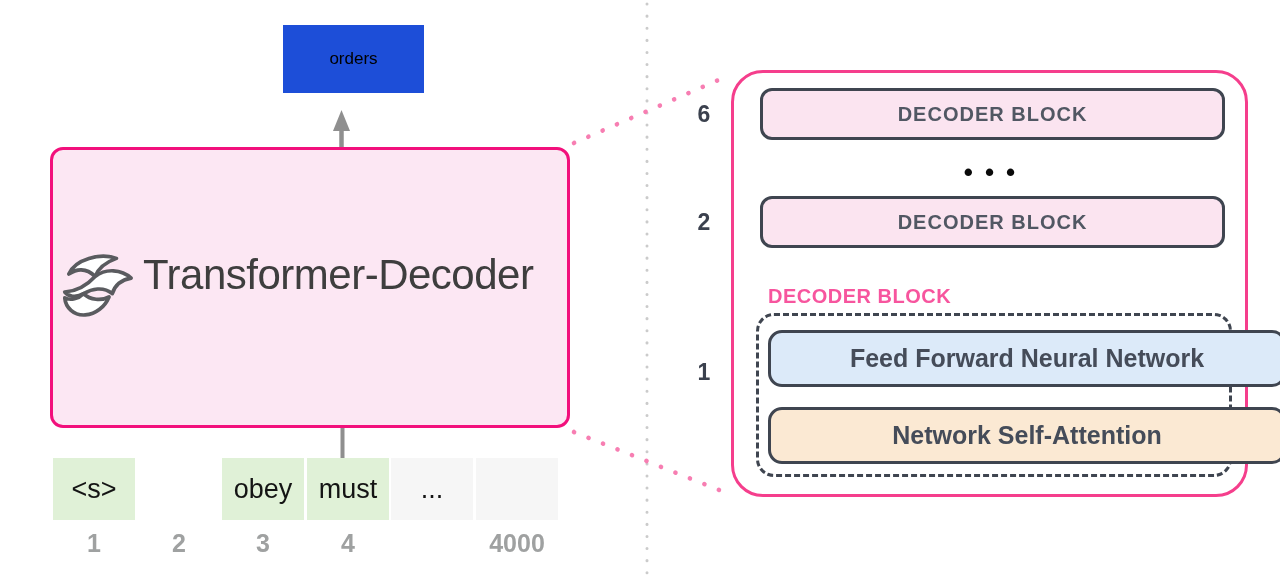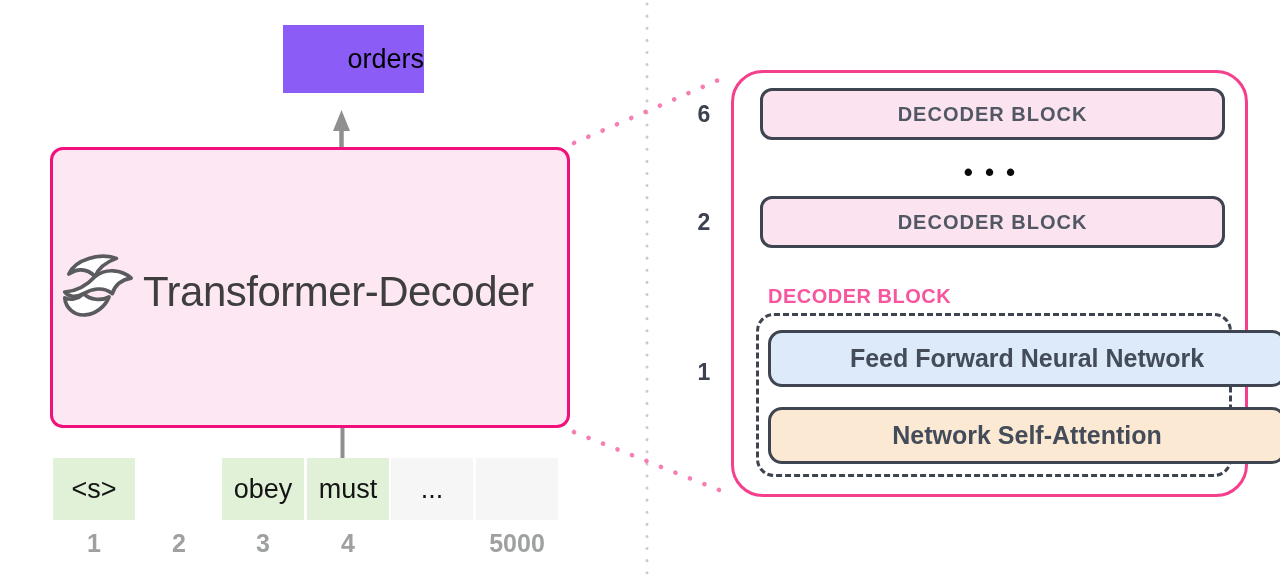--- a/index.html
+++ b/index.html
@@ -8,28 +8,28 @@
     font-family:"Liberation Sans", sans-serif; overflow:hidden;
   }
   .abs { position:absolute; box-sizing:border-box; }
 
   
   .overlay { position:absolute; left:0; top:0; width:1280px; height:581px; pointer-events:none; }
 
   
   .orders-box {
     left:283px; top:25px; width:141px; height:68px;
-    background:#8b5cf6; display:flex; align-items:center; justify-content:flex-end;
-    font-size:27px; color:#000;
+    background:#1d4ed8; display:flex; align-items:center; justify-content:center;
+    font-size:17px; color:#000;
   }
   .model-box {
     left:50px; top:147px; width:520px; height:281px;
     background:#FCE7F3; border:3px solid #F2107C; border-radius:13px;
   }
-  .brand { position:absolute; left:6px; top:101px; display:flex; align-items:center; }
+  .brand { position:absolute; left:6px; top:101px; display:flex; align-items:flex-start; }
   .logo svg { width:82px; height:82px; display:block; }
   .model-title {
     font-size:42px; color:#3E3E3E; font-weight:300; letter-spacing:-0.5px;
     white-space:nowrap; margin-left:2px;
   }
   .token {
     top:458px; width:82px; height:62px;
     display:flex; align-items:center; justify-content:center;
     font-size:27px; color:#141414;
   }
@@ -113,21 +113,21 @@
   <div class="abs token green" style="left:53px">&lt;s&gt;</div>
   <div class="abs token green" style="left:222px">obey</div>
   <div class="abs token green" style="left:307px">must</div>
   <div class="abs token gray" style="left:391px">...</div>
   <div class="abs token gray" style="left:476px"></div>
 
   <div class="abs pos" style="left:53px">1</div>
   <div class="abs pos" style="left:138px">2</div>
   <div class="abs pos" style="left:222px">3</div>
   <div class="abs pos" style="left:307px">4</div>
-  <div class="abs pos" style="left:476px">5000</div>
+  <div class="abs pos" style="left:476px">4000</div>
 
   <div class="abs idx" style="left:688px; top:101px">6</div>
   <div class="abs idx" style="left:688px; top:209px">2</div>
   <div class="abs idx" style="left:688px; top:359px">1</div>
 
   <div class="abs panel">
     <div class="decoder-block" style="top:15px">DECODER BLOCK</div>
     <div class="ellipsis">•••</div>
     <div class="decoder-block" style="top:123px">DECODER BLOCK</div>
 

